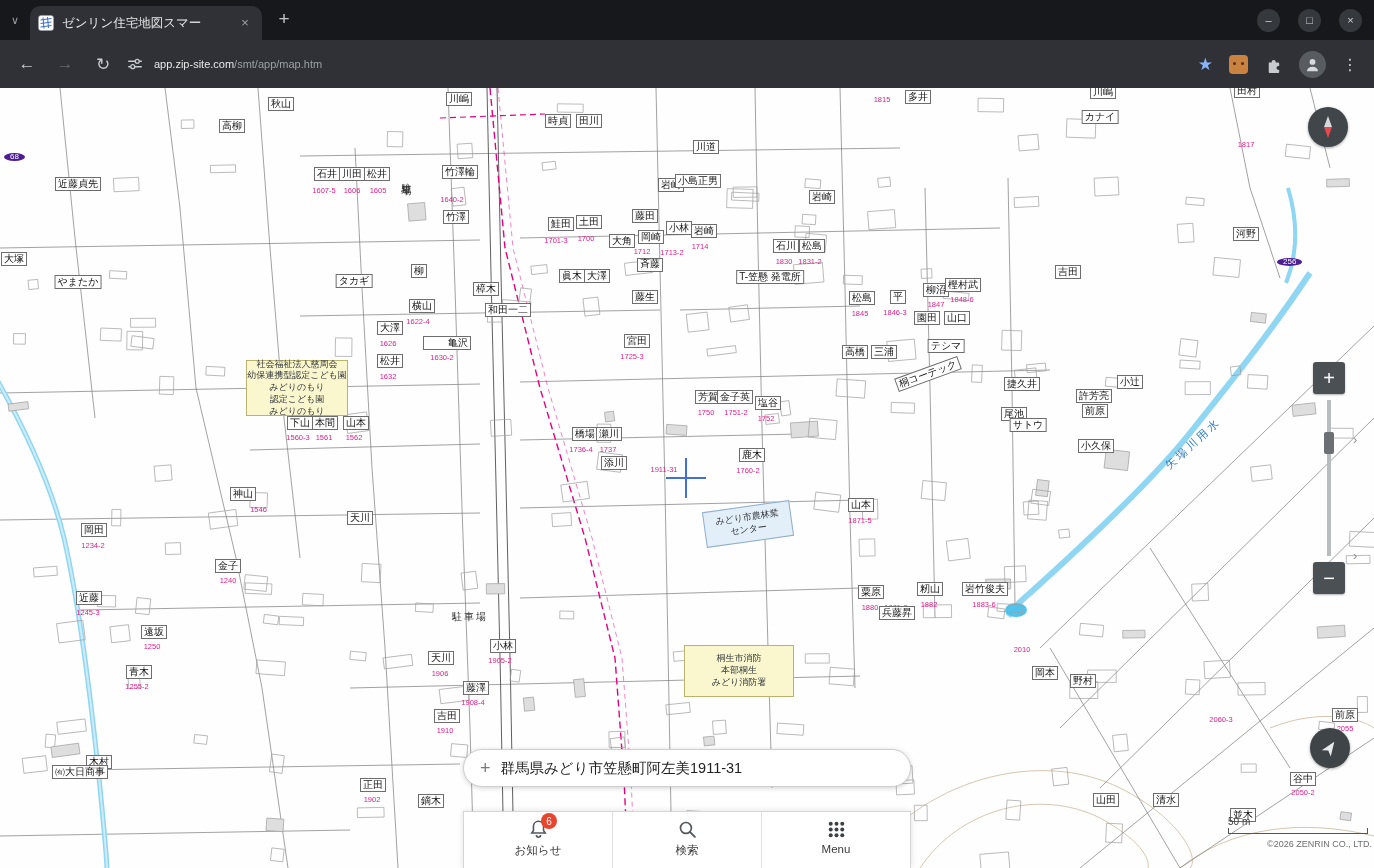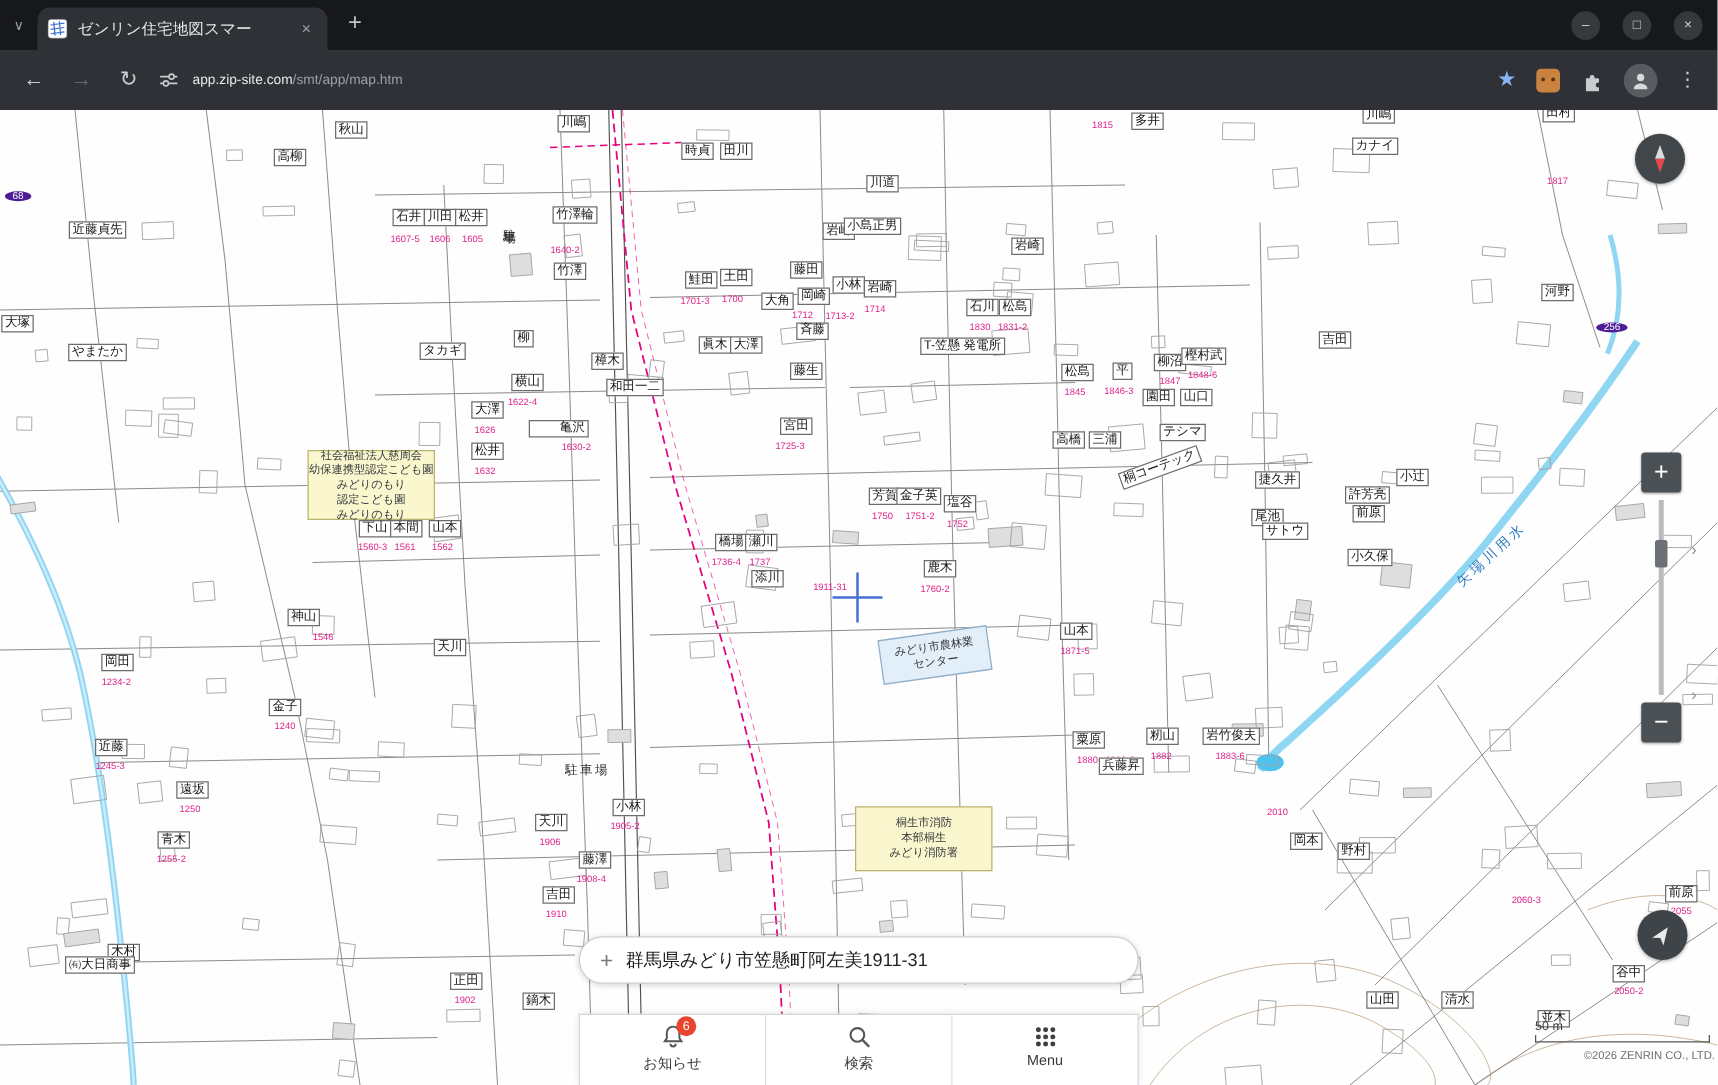--- a/index.html
+++ b/index.html
@@ -479,21 +479,21 @@
       <div class="pnum" style="position: absolute; left: 672px; top: 165px;">1713-2</div>
       <div class="pnum" style="position: absolute; left: 700px; top: 159px;">1714</div>
       <div class="pnum" style="position: absolute; left: 784px; top: 174px;">1830</div>
       <div class="pnum" style="position: absolute; left: 810px; top: 174px;">1831-2</div>
       <div class="pnum" style="position: absolute; left: 860px; top: 226px;">1845</div>
       <div class="pnum" style="position: absolute; left: 895px; top: 225px;">1846-3</div>
       <div class="pnum" style="position: absolute; left: 936px; top: 217px;">1847</div>
       <div class="pnum" style="position: absolute; left: 962px; top: 212px;">1848-6</div>
       <div class="pnum" style="position: absolute; left: 418px; top: 234px;">1622-4</div>
       <div class="pnum" style="position: absolute; left: 388px; top: 256px;">1626</div>
-      <div class="pnum" style="position: absolute; left: 461px; top: 270px;">1630-2</div>
+      <div class="pnum" style="position: absolute; left: 442px; top: 270px;">1630-2</div>
       <div class="pnum" style="position: absolute; left: 388px; top: 289px;">1632</div>
       <div class="pnum" style="position: absolute; left: 632px; top: 269px;">1725-3</div>
       <div class="pnum" style="position: absolute; left: 706px; top: 325px;">1750</div>
       <div class="pnum" style="position: absolute; left: 736px; top: 325px;">1751-2</div>
       <div class="pnum" style="position: absolute; left: 766px; top: 331px;">1752</div>
       <div class="pnum" style="position: absolute; left: 581px; top: 362px;">1736-4</div>
       <div class="pnum" style="position: absolute; left: 608px; top: 362px;">1737</div>
       <div class="pnum" style="position: absolute; left: 748px; top: 383px;">1760-2</div>
       <div class="pnum" style="position: absolute; left: 240px; top: 422px; padding-left: 37px;">1546</div>
       <div class="pnum" style="position: absolute; left: 298px; top: 350px;">1560-3</div>

